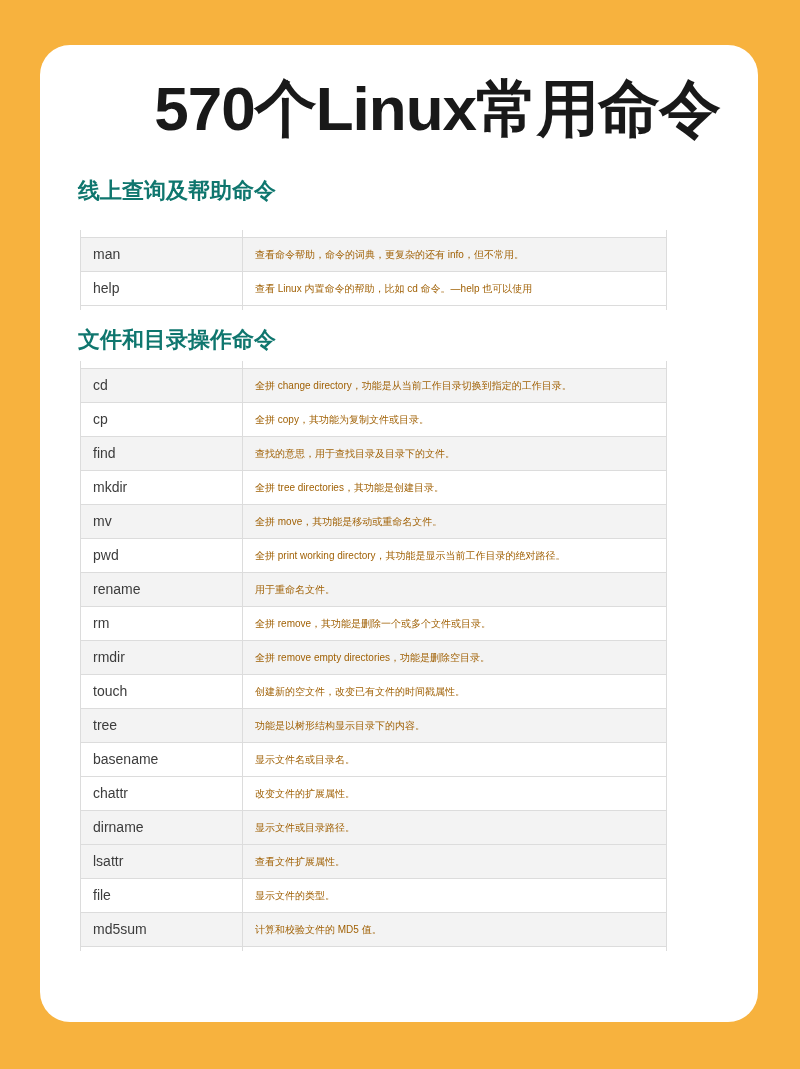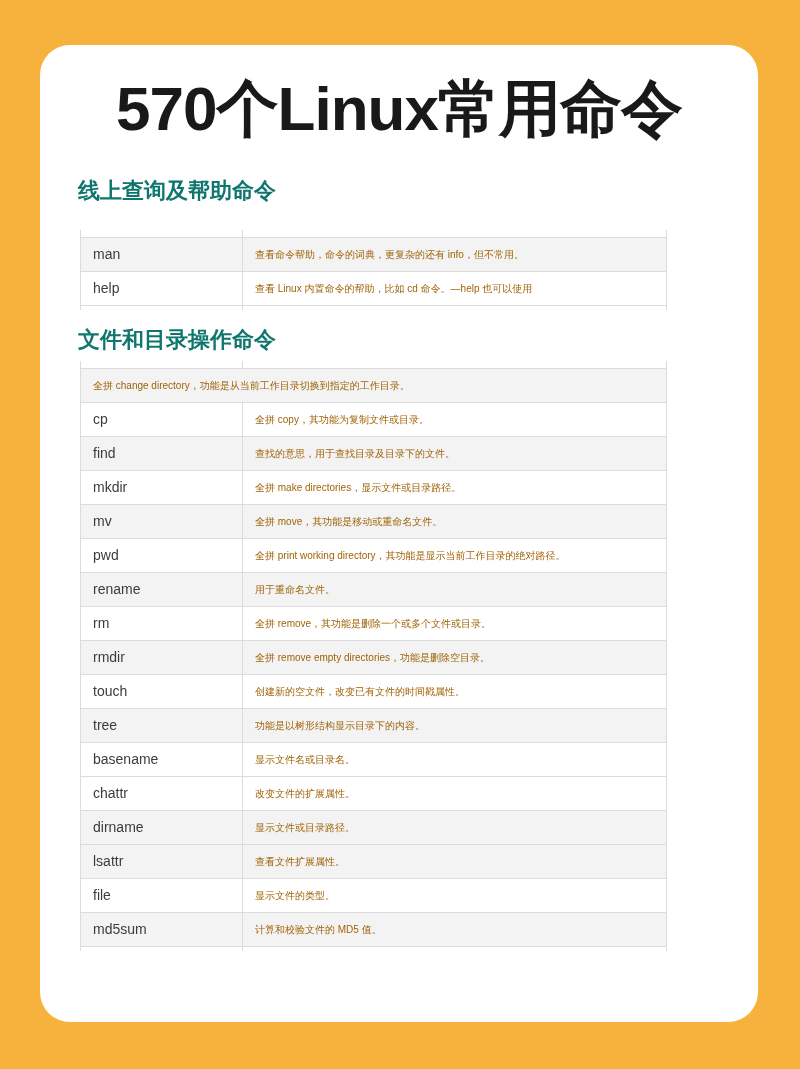--- a/index.html
+++ b/index.html
@@ -21,21 +21,21 @@
     width: 718px;
     height: 977px;
     background: #ffffff;
     border-radius: 30px;
     box-sizing: border-box;
     padding: 30px 38px 0 38px;
     overflow: hidden;
   }
   .big-title {
     margin: 2px 0 0 0;
-    text-align: center;
+    text-align: right;
     font-size: 62px;
     line-height: 1.04;
     font-weight: 900;
     letter-spacing: -1px;
     color: #191919;
     white-space: nowrap;
   }
   .section-heading {
     margin: 38px 0 0 0;
     font-size: 22px;
@@ -128,33 +128,34 @@
     </div>
 
   <h2 class="section-heading second">文件和目录操作命令</h2>
 
   <div class="cmd-table second">
       <div class="row sliver sliver-top">
         <div class="cell-cmd"></div>
         <div class="cell-desc"></div>
       </div>
       <div class="row shaded">
+        <div class="cell-cmd">cd</div>
         <div class="cell-desc">全拼 change directory，功能是从当前工作目录切换到指定的工作目录。</div>
       </div>
       <div class="row ">
         <div class="cell-cmd">cp</div>
         <div class="cell-desc">全拼 copy，其功能为复制文件或目录。</div>
       </div>
       <div class="row shaded">
         <div class="cell-cmd">find</div>
         <div class="cell-desc">查找的意思，用于查找目录及目录下的文件。</div>
       </div>
       <div class="row ">
         <div class="cell-cmd">mkdir</div>
-        <div class="cell-desc">全拼 make directories，显示文件或目录路径。</div>
+        <div class="cell-desc">全拼 tree directories，其功能是创建目录。</div>
       </div>
       <div class="row shaded">
         <div class="cell-cmd">mv</div>
         <div class="cell-desc">全拼 move，其功能是移动或重命名文件。</div>
       </div>
       <div class="row ">
         <div class="cell-cmd">pwd</div>
         <div class="cell-desc">全拼 print working directory，其功能是显示当前工作目录的绝对路径。</div>
       </div>
       <div class="row shaded">

